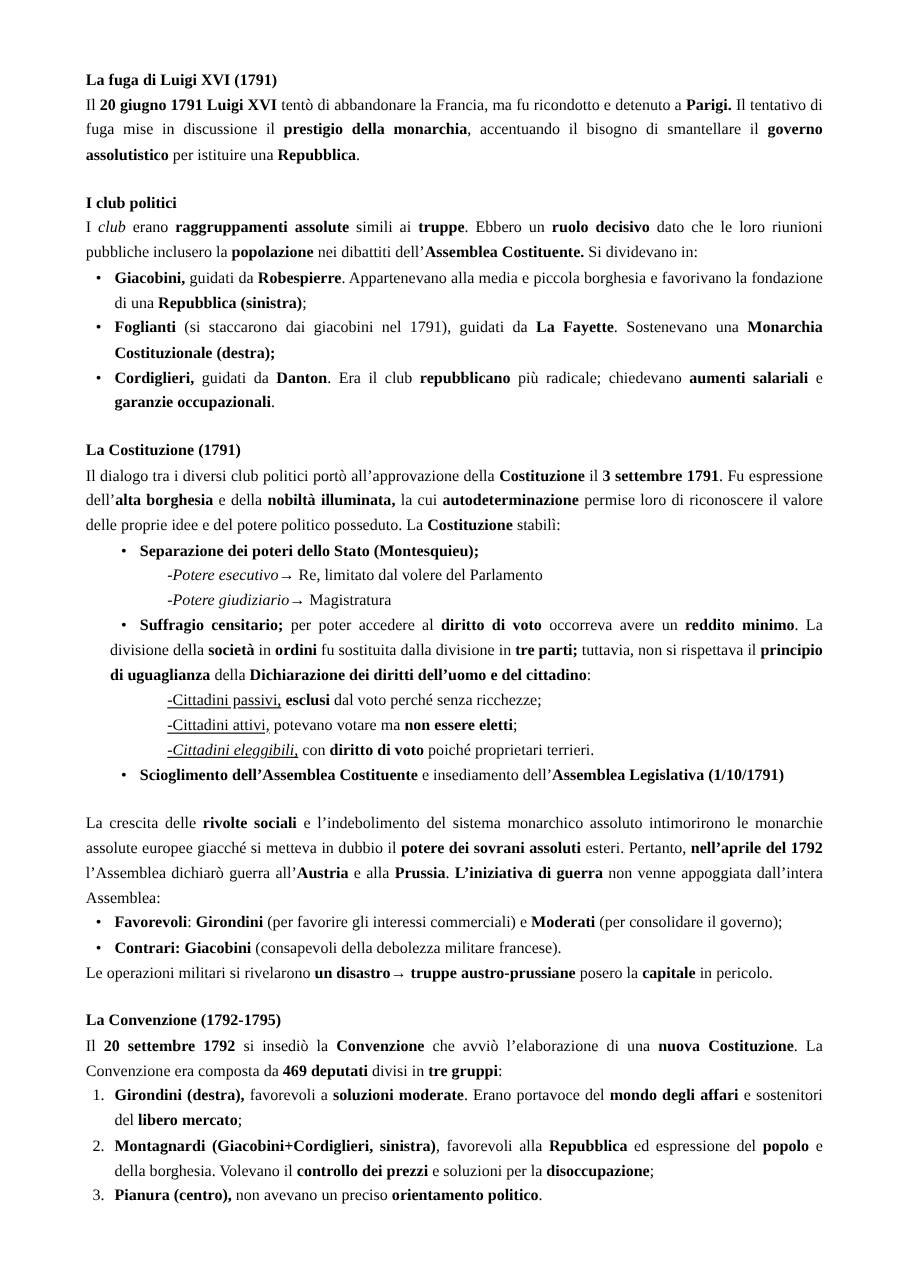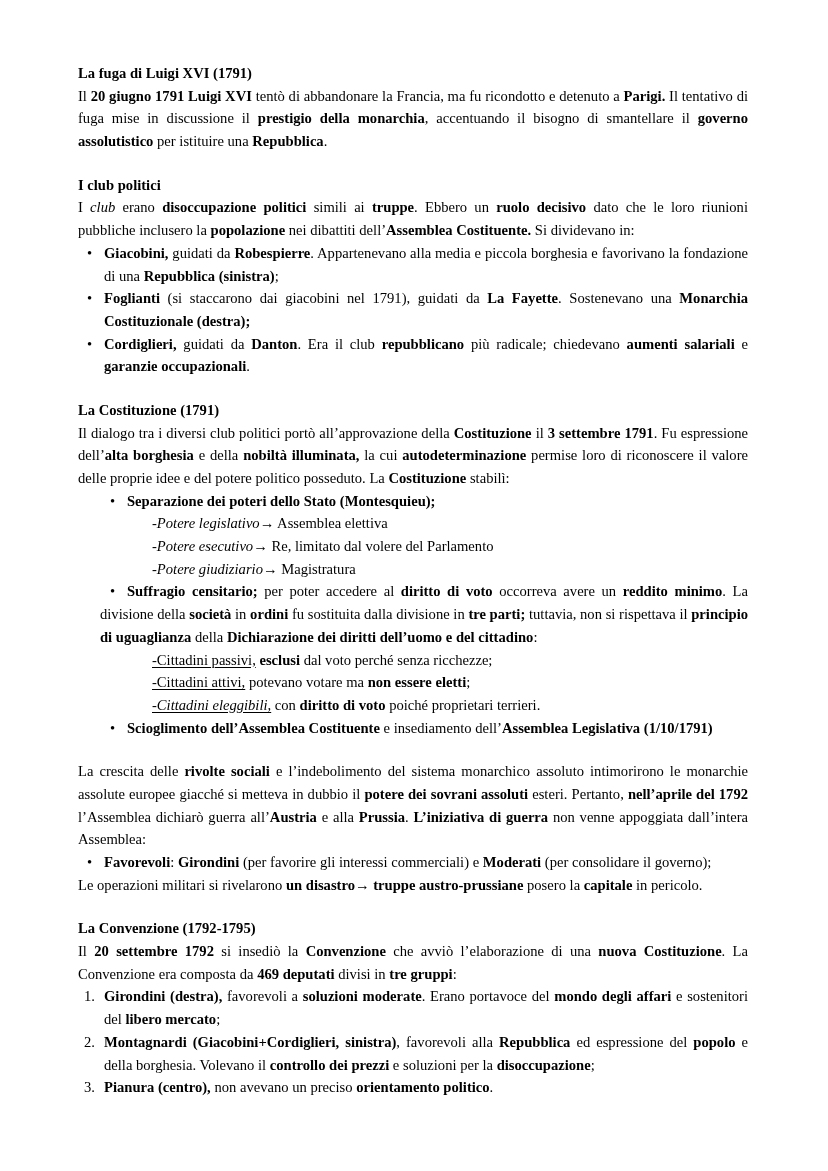--- a/index.html
+++ b/index.html
@@ -121,38 +121,39 @@
 </style>
 </head>
 <body>
 
 <div class="page">
   <div class="doc" id="doc-root">
       <h2 class="sec-head">La fuga di Luigi XVI (1791)</h2>
       <p class="para"><span>Il </span><b>20 giugno 1791 Luigi XVI</b><span> tentò di abbandonare la Francia, ma fu ricondotto e detenuto a </span><b>Parigi.</b><span> Il tentativo di fuga mise in discussione il </span><b>prestigio della monarchia</b><span>, accentuando il bisogno di smantellare il </span><b>governo assolutistico</b><span> per istituire una </span><b>Repubblica</b><span>.</span></p>
       <div class="gap"></div>
       <h2 class="sec-head">I club politici</h2>
-      <p class="para"><span>I </span><i>club</i><span> erano </span><b>disoccupazione politici</b><span> simili ai </span><b>truppe</b><span>. Ebbero un </span><b>ruolo decisivo</b><span> dato che le loro riunioni pubbliche inclusero la </span><b>popolazione</b><span> nei dibattiti dell’</span><b>Assemblea Costituente.</b><span> Si dividevano in:</span></p>
+      <p class="para"><span>I </span><i>club</i><span> erano </span><b>raggruppamenti assolute</b><span> simili ai </span><b>truppe</b><span>. Ebbero un </span><b>ruolo decisivo</b><span> dato che le loro riunioni pubbliche inclusero la </span><b>popolazione</b><span> nei dibattiti dell’</span><b>Assemblea Costituente.</b><span> Si dividevano in:</span></p>
       <ul class="bl lvl1">
         <li><b>Giacobini,</b><span> guidati da </span><b>Robespierre</b><span>. Appartenevano alla media e piccola borghesia e favorivano la fondazione di una </span><b>Repubblica (sinistra)</b><span>;</span></li>
         <li><b>Foglianti</b><span> (si staccarono dai giacobini nel 1791), guidati da </span><b>La Fayette</b><span>. Sostenevano una </span><b>Monarchia Costituzionale (destra);</b></li>
         <li><b>Cordiglieri,</b><span> guidati da </span><b>Danton</b><span>. Era il club </span><b>repubblicano</b><span> più radicale; chiedevano </span><b>aumenti salariali</b><span> e </span><b>garanzie occupazionali</b><span>.</span></li>
       </ul>
       <div class="gap"></div>
       <h2 class="sec-head">La Costituzione (1791)</h2>
       <p class="para"><span>Il dialogo tra i diversi club politici portò all’approvazione della </span><b>Costituzione</b><span> il </span><b>3 settembre 1791</b><span>. Fu espressione dell’</span><b>alta borghesia</b><span> e della </span><b>nobiltà illuminata,</b><span> la cui </span><b>autodeterminazione</b><span> permise loro di riconoscere il valore delle proprie idee e del potere politico posseduto. La </span><b>Costituzione</b><span> stabilì:</span></p>
       <ul class="bl lvl2">
-        <li><span class="bulletmark">•</span><b>Separazione dei poteri dello Stato (Montesquieu);</b><div class="subline"><i>-Potere legislativo</i><span>→ Assemblea elettiva</span></div><div class="subline"><i>-Potere esecutivo</i><span>→ Re, limitato dal volere del Parlamento</span></div><div class="subline"><i>-Potere giudiziario</i><span>→ Magistratura</span></div></li>
+        <li><span class="bulletmark">•</span><b>Separazione dei poteri dello Stato (Montesquieu);</b><div class="subline"><i>-Potere esecutivo</i><span>→ Re, limitato dal volere del Parlamento</span></div><div class="subline"><i>-Potere giudiziario</i><span>→ Magistratura</span></div></li>
         <li><span class="bulletmark">•</span><b>Suffragio censitario;</b><span> per poter accedere al </span><b>diritto di voto</b><span> occorreva avere un </span><b>reddito minimo</b><span>. La divisione della </span><b>società</b><span> in </span><b>ordini</b><span> fu sostituita dalla divisione in </span><b>tre parti;</b><span> tuttavia, non si rispettava il </span><b>principio di uguaglianza</b><span> della </span><b>Dichiarazione dei diritti dell’uomo e del cittadino</b><span>:</span><div class="subline"><u>-Cittadini passivi,</u><span> </span><b>esclusi</b><span> dal voto perché senza ricchezze;</span></div><div class="subline"><u>-Cittadini attivi,</u><span> potevano votare ma </span><b>non essere eletti</b><span>;</span></div><div class="subline"><u><i>-Cittadini eleggibili,</i></u><span> con </span><b>diritto di voto</b><span> poiché proprietari terrieri.</span></div></li>
         <li><span class="bulletmark">•</span><b>Scioglimento dell’Assemblea Costituente</b><span> e insediamento dell’</span><b>Assemblea Legislativa (1/10/1791)</b></li>
       </ul>
       <div class="gap"></div>
       <p class="para"><span>La crescita delle </span><b>rivolte sociali</b><span> e l’indebolimento del sistema monarchico assoluto intimorirono le monarchie assolute europee giacché si metteva in dubbio il </span><b>potere dei sovrani assoluti</b><span> esteri. Pertanto, </span><b>nell’aprile del 1792</b><span> l’Assemblea dichiarò guerra all’</span><b>Austria</b><span> e alla </span><b>Prussia</b><span>. </span><b>L’iniziativa di guerra</b><span> non venne appoggiata dall’intera Assemblea:</span></p>
       <ul class="bl lvl1">
         <li><b>Favorevoli</b><span>: </span><b>Girondini</b><span> (per favorire gli interessi commerciali) e </span><b>Moderati</b><span> (per consolidare il governo);</span></li>
+        <li><b>Contrari: Giacobini</b><span> (consapevoli della debolezza militare francese).</span></li>
       </ul>
       <p class="para"><span>Le operazioni militari si rivelarono </span><b>un disastro</b><span>→ </span><b>truppe austro-prussiane</b><span> posero la </span><b>capitale</b><span> in pericolo.</span></p>
       <div class="gap"></div>
       <h2 class="sec-head">La Convenzione (1792-1795)</h2>
       <p class="para"><span>Il </span><b>20 settembre 1792</b><span> si insediò la </span><b>Convenzione</b><span> che avviò l’elaborazione di una </span><b>nuova Costituzione</b><span>. La Convenzione era composta da </span><b>469 deputati</b><span> divisi in </span><b>tre gruppi</b><span>:</span></p>
       <ol class="nl">
         <li><b>Girondini (destra),</b><span> favorevoli a </span><b>soluzioni moderate</b><span>. Erano portavoce del </span><b>mondo degli affari</b><span> e sostenitori del </span><b>libero mercato</b><span>;</span></li>
         <li><b>Montagnardi (Giacobini+Cordiglieri, sinistra)</b><span>, favorevoli alla </span><b>Repubblica</b><span> ed espressione del </span><b>popolo</b><span> e della borghesia. Volevano il </span><b>controllo dei prezzi</b><span> e soluzioni per la </span><b>disoccupazione</b><span>;</span></li>
         <li><b>Pianura (centro),</b><span> non avevano un preciso </span><b>orientamento politico</b><span>.</span></li>
       </ol>

